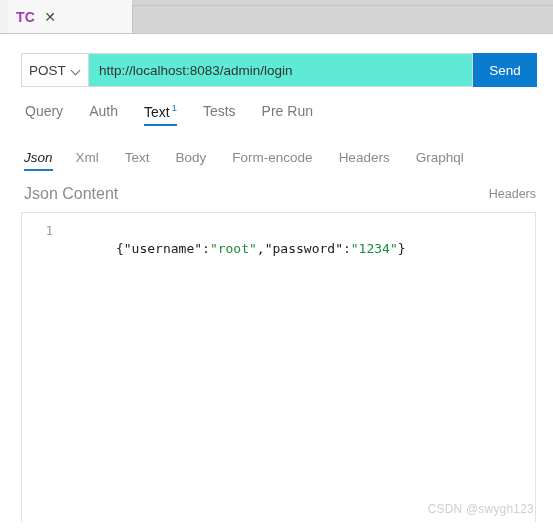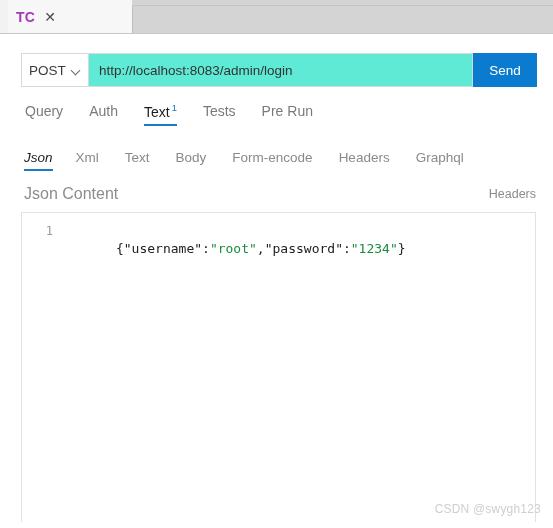--- a/index.html
+++ b/index.html
@@ -243,21 +243,21 @@
     white-space: pre;
     color: #202020;
   }
   .tok-punc { color: #202020; }
   .tok-key  { color: #202020; }
   .tok-str  { color: #1a8c3c; }
 
   
   .watermark {
     position: absolute;
-    right: 12px;
+    right: 19px;
     bottom: 12px;
     font-size: 12px;
     color: #cfcfcf;
     letter-spacing: 0.2px;
     user-select: none;
   }
 </style>
 </head>
 <body>
 

